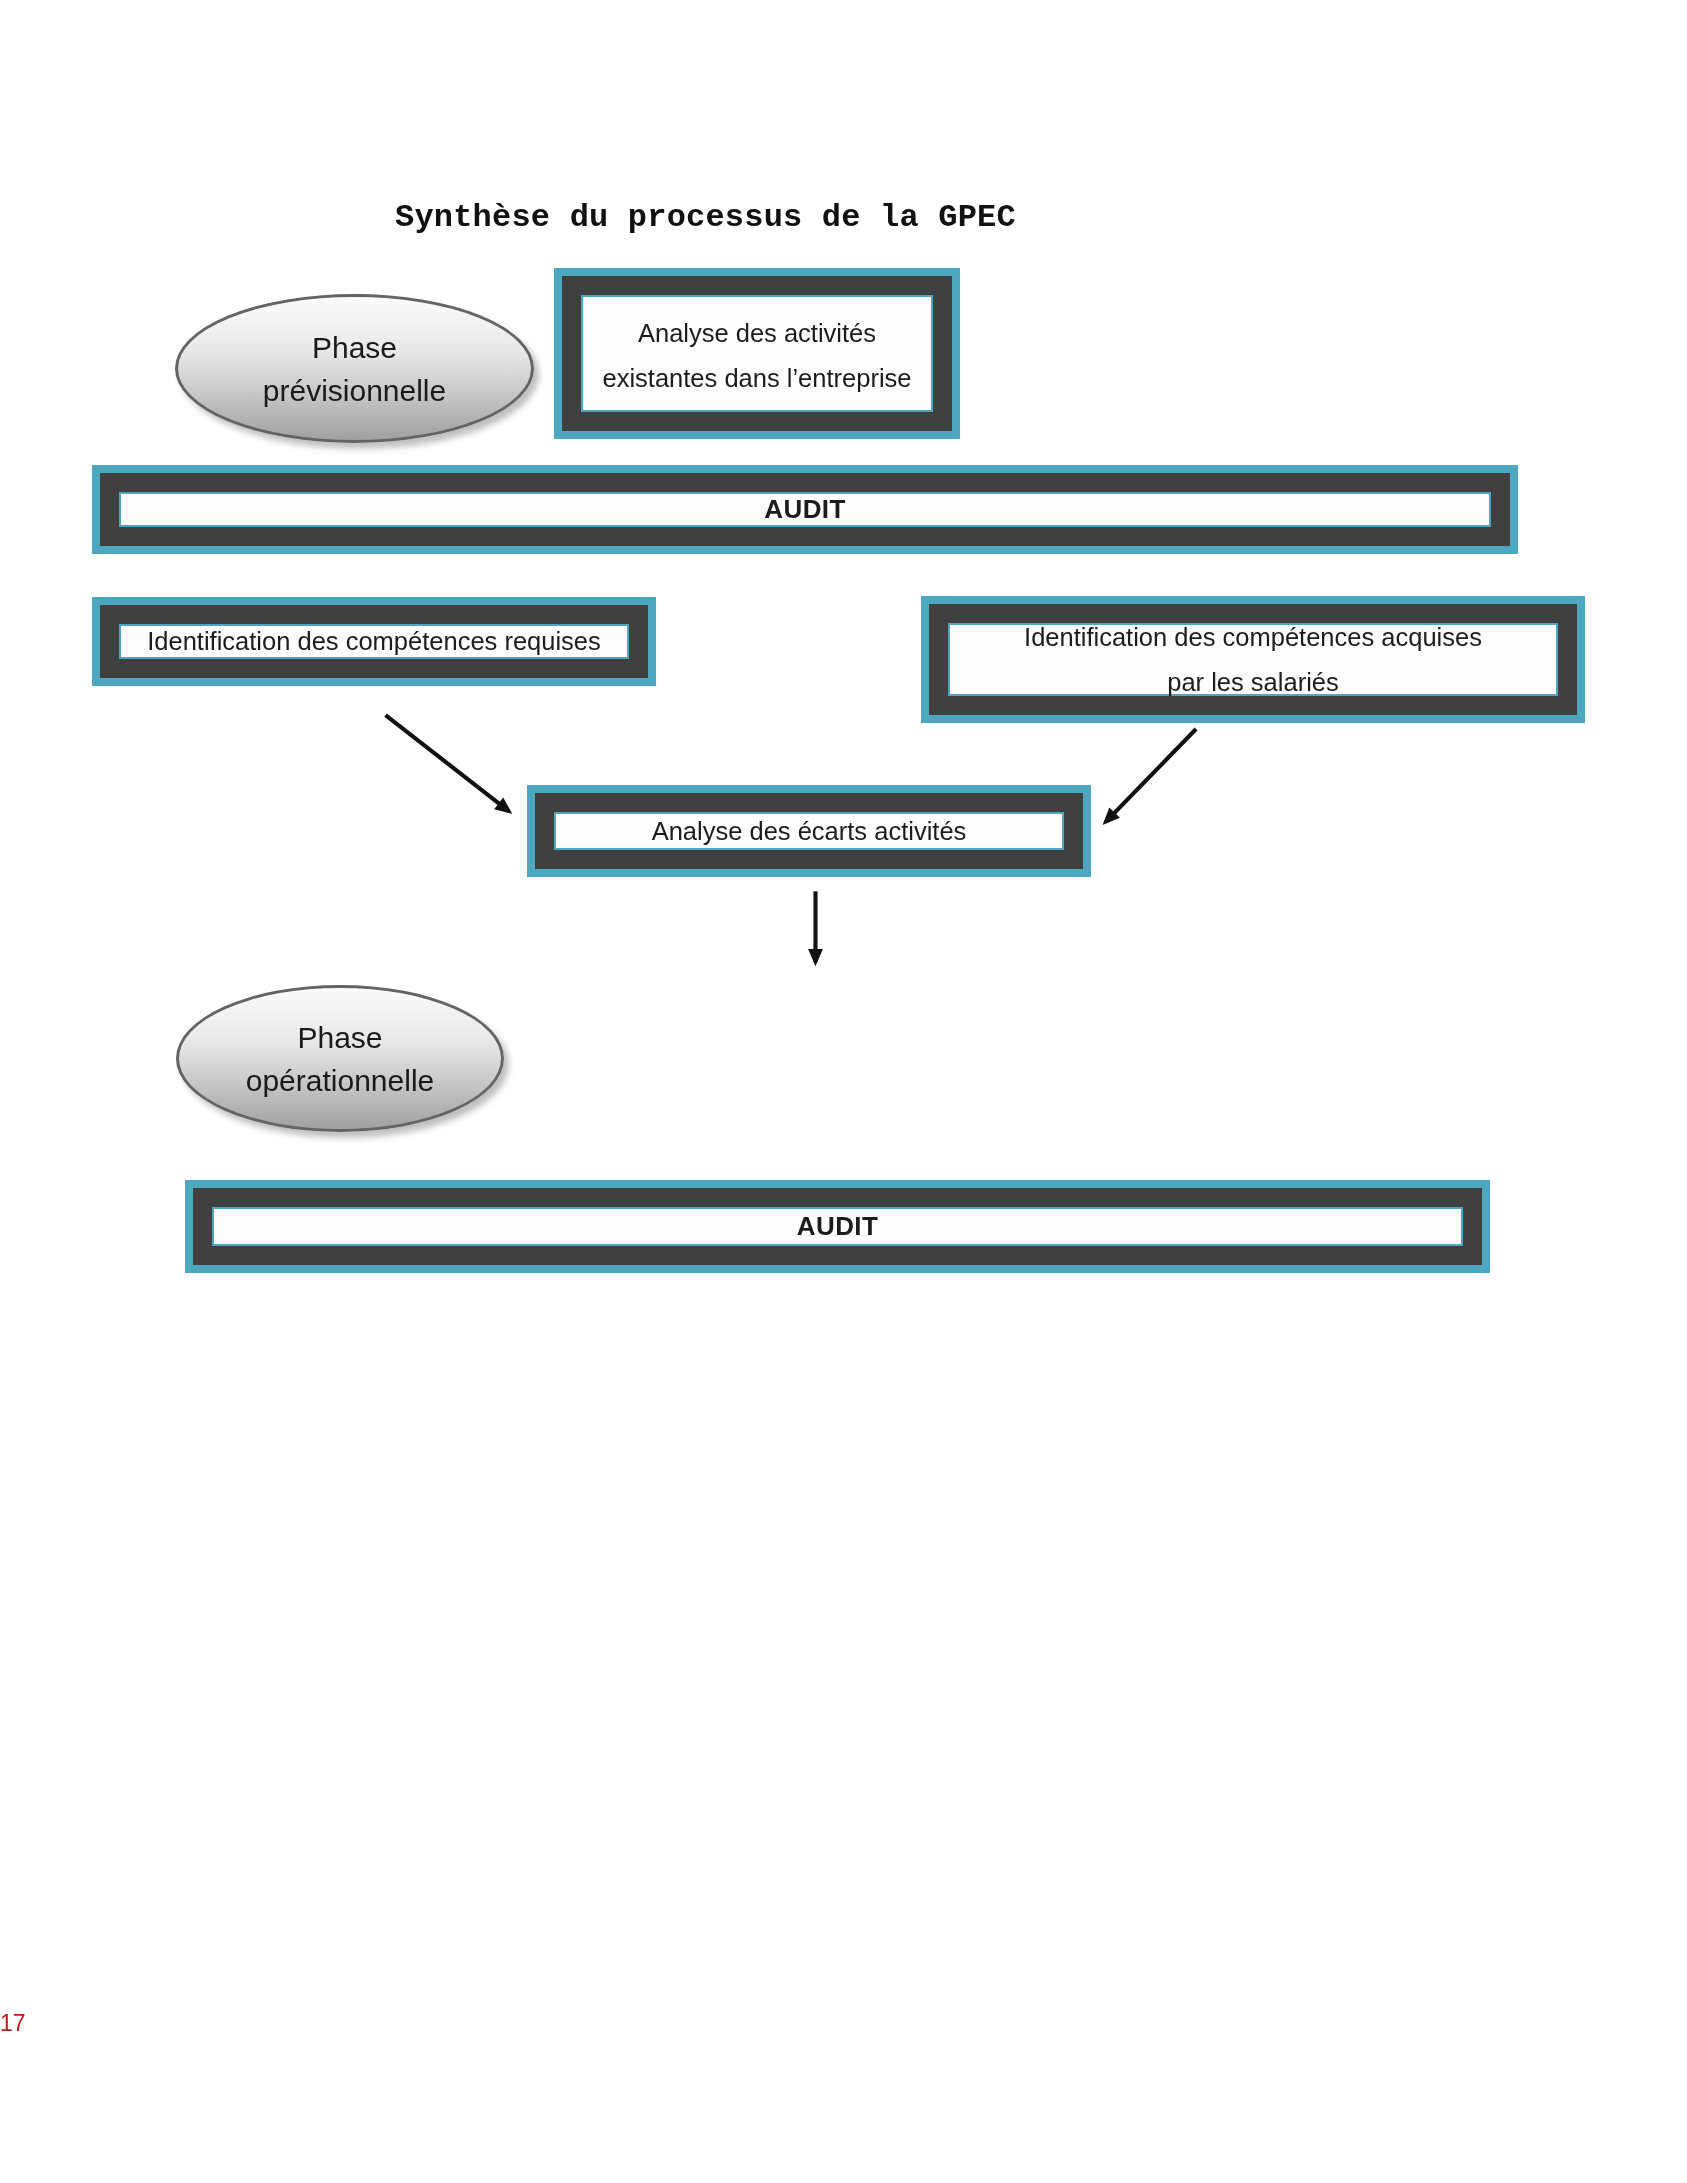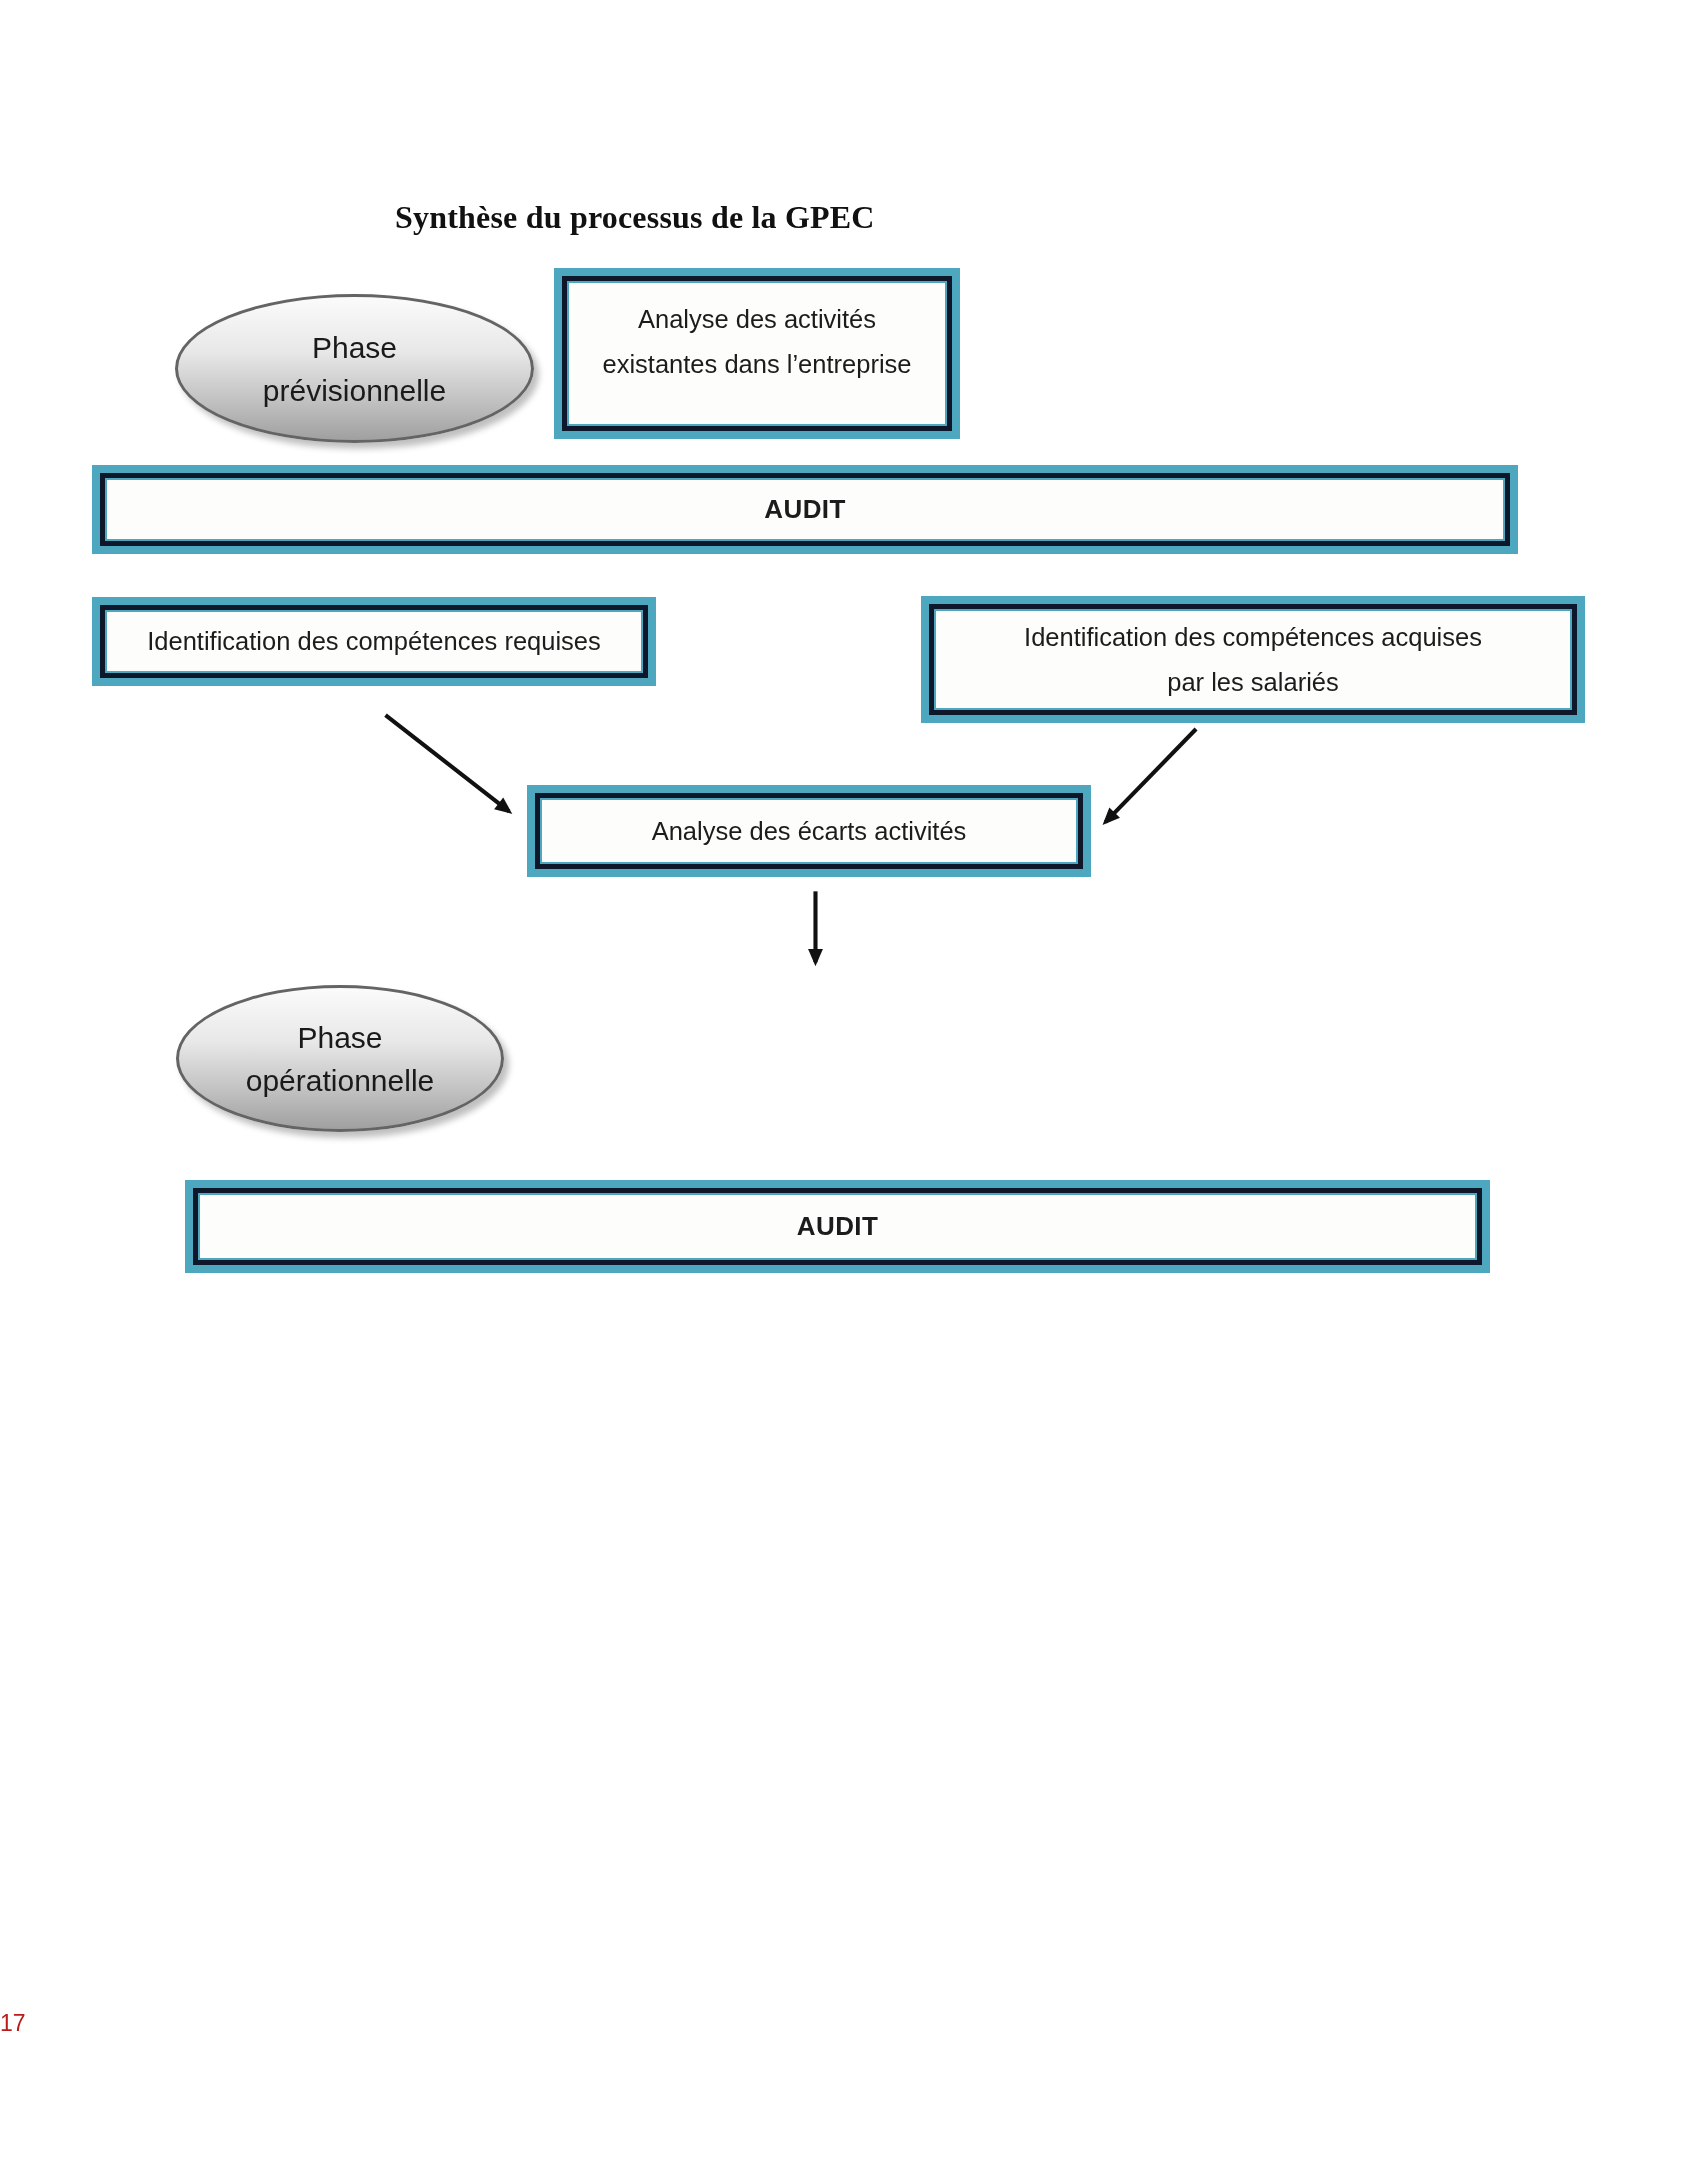--- a/index.html
+++ b/index.html
@@ -8,43 +8,43 @@
     width:1687px; height:2183px;
     background:#ffffff;
     font-family:"Liberation Sans", sans-serif;
     color:#1c1c1c;
     overflow:hidden;
   }
   :root { --teal:#4da7bf; }
 
   .title {
     position:absolute; left:395px; top:199px;
-    font-family:Liberation Serif, serif;
+    font-family:Liberation Mono, monospace;
     font-weight:700; font-size:32px; letter-spacing:0.2px;
     color:#111;
   }
 
   .ellipse {
     position:absolute;
     border:3.3px solid #646464;
     border-radius:50%;
     background:linear-gradient(to bottom, #fbfbfb 0%, #e8e8e8 38%, #c2c2c2 72%, #a0a0a0 100%);
     box-shadow:5px 5.8px 6.6px rgba(0,0,0,0.25);
     display:flex; flex-direction:column; align-items:center; justify-content:center;
     text-align:center; font-size:30px; line-height:43px; color:#1a1a1a;
     box-sizing:border-box;
   }
   #ellipse-previsionnelle { left:175px; top:294px; width:359px; height:149px; }
   #ellipse-operationnelle { left:176px; top:985px; width:328px; height:147px; }
 
   .tbox {
     position:absolute; box-sizing:border-box;
     border:8.2px solid var(--teal);
-    background:#0f172a;
-    padding:5px;
+    background:#404040;
+    padding:19px;
   }
   .tbox .inner {
     box-sizing:border-box; width:100%; height:100%;
     border:2.5px solid var(--teal);
     background:#fdfdfb;
     display:flex; flex-direction:column; align-items:center; justify-content:center;
     text-align:center; font-size:25.5px; line-height:45px;
   }
   .line { white-space:nowrap; }
 

